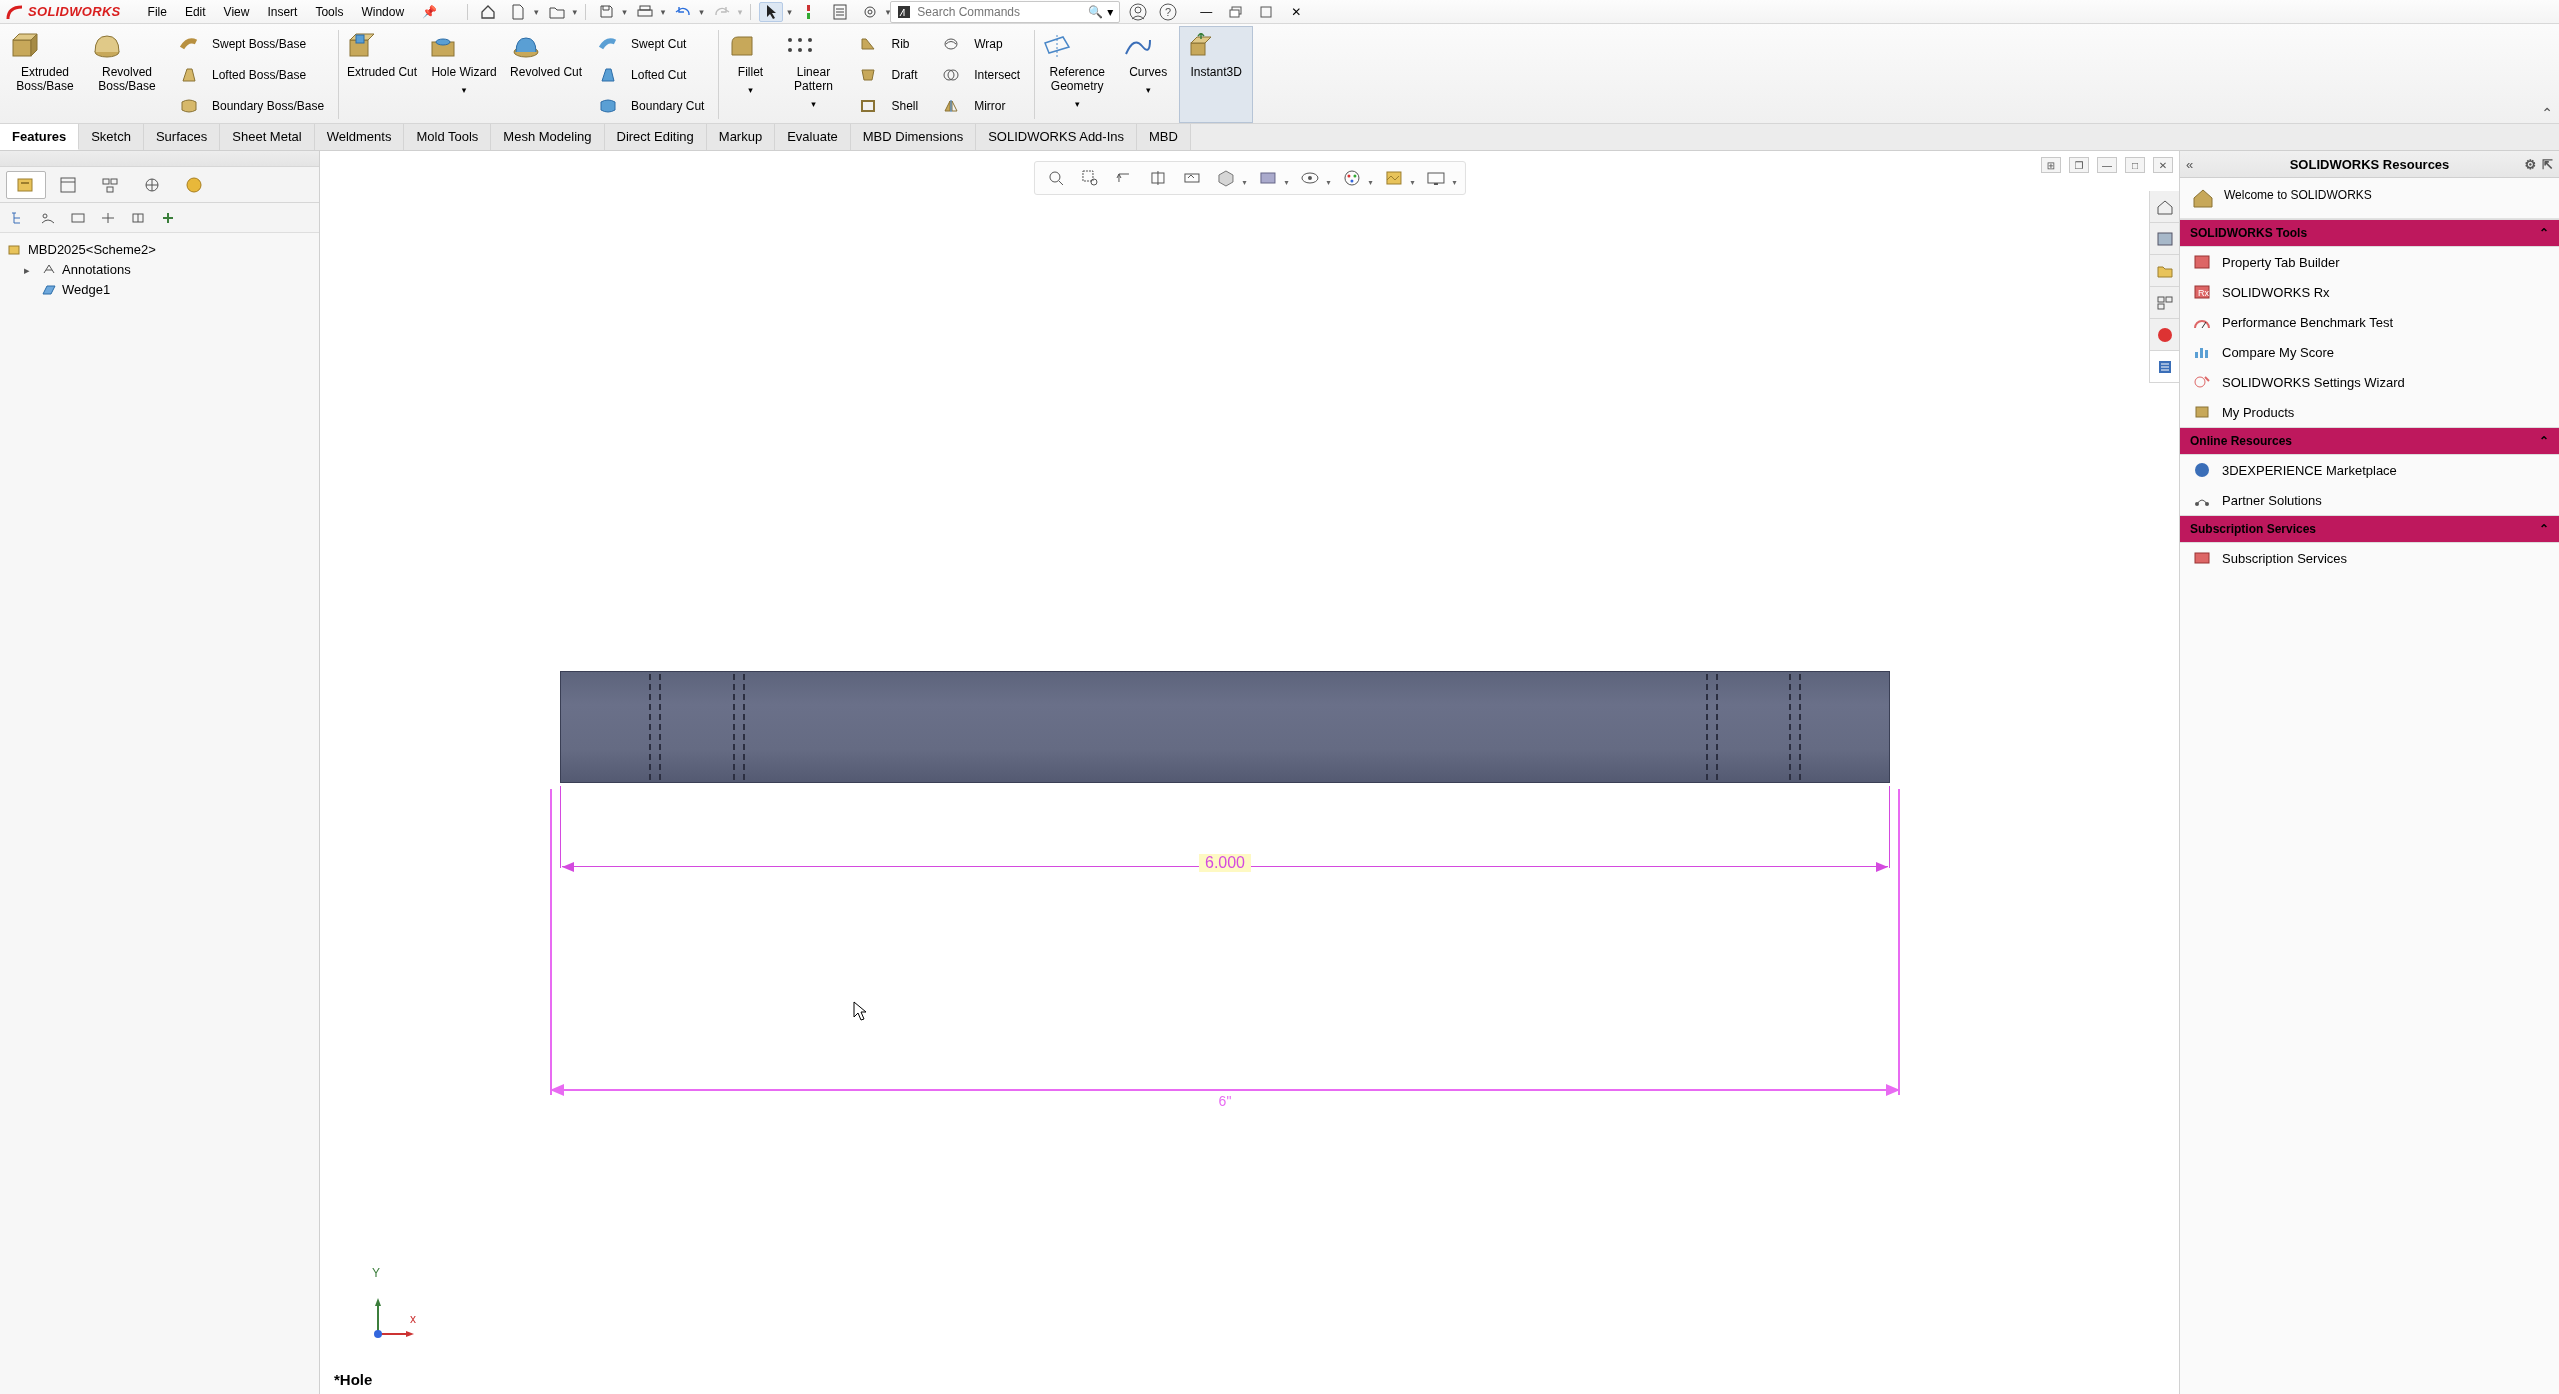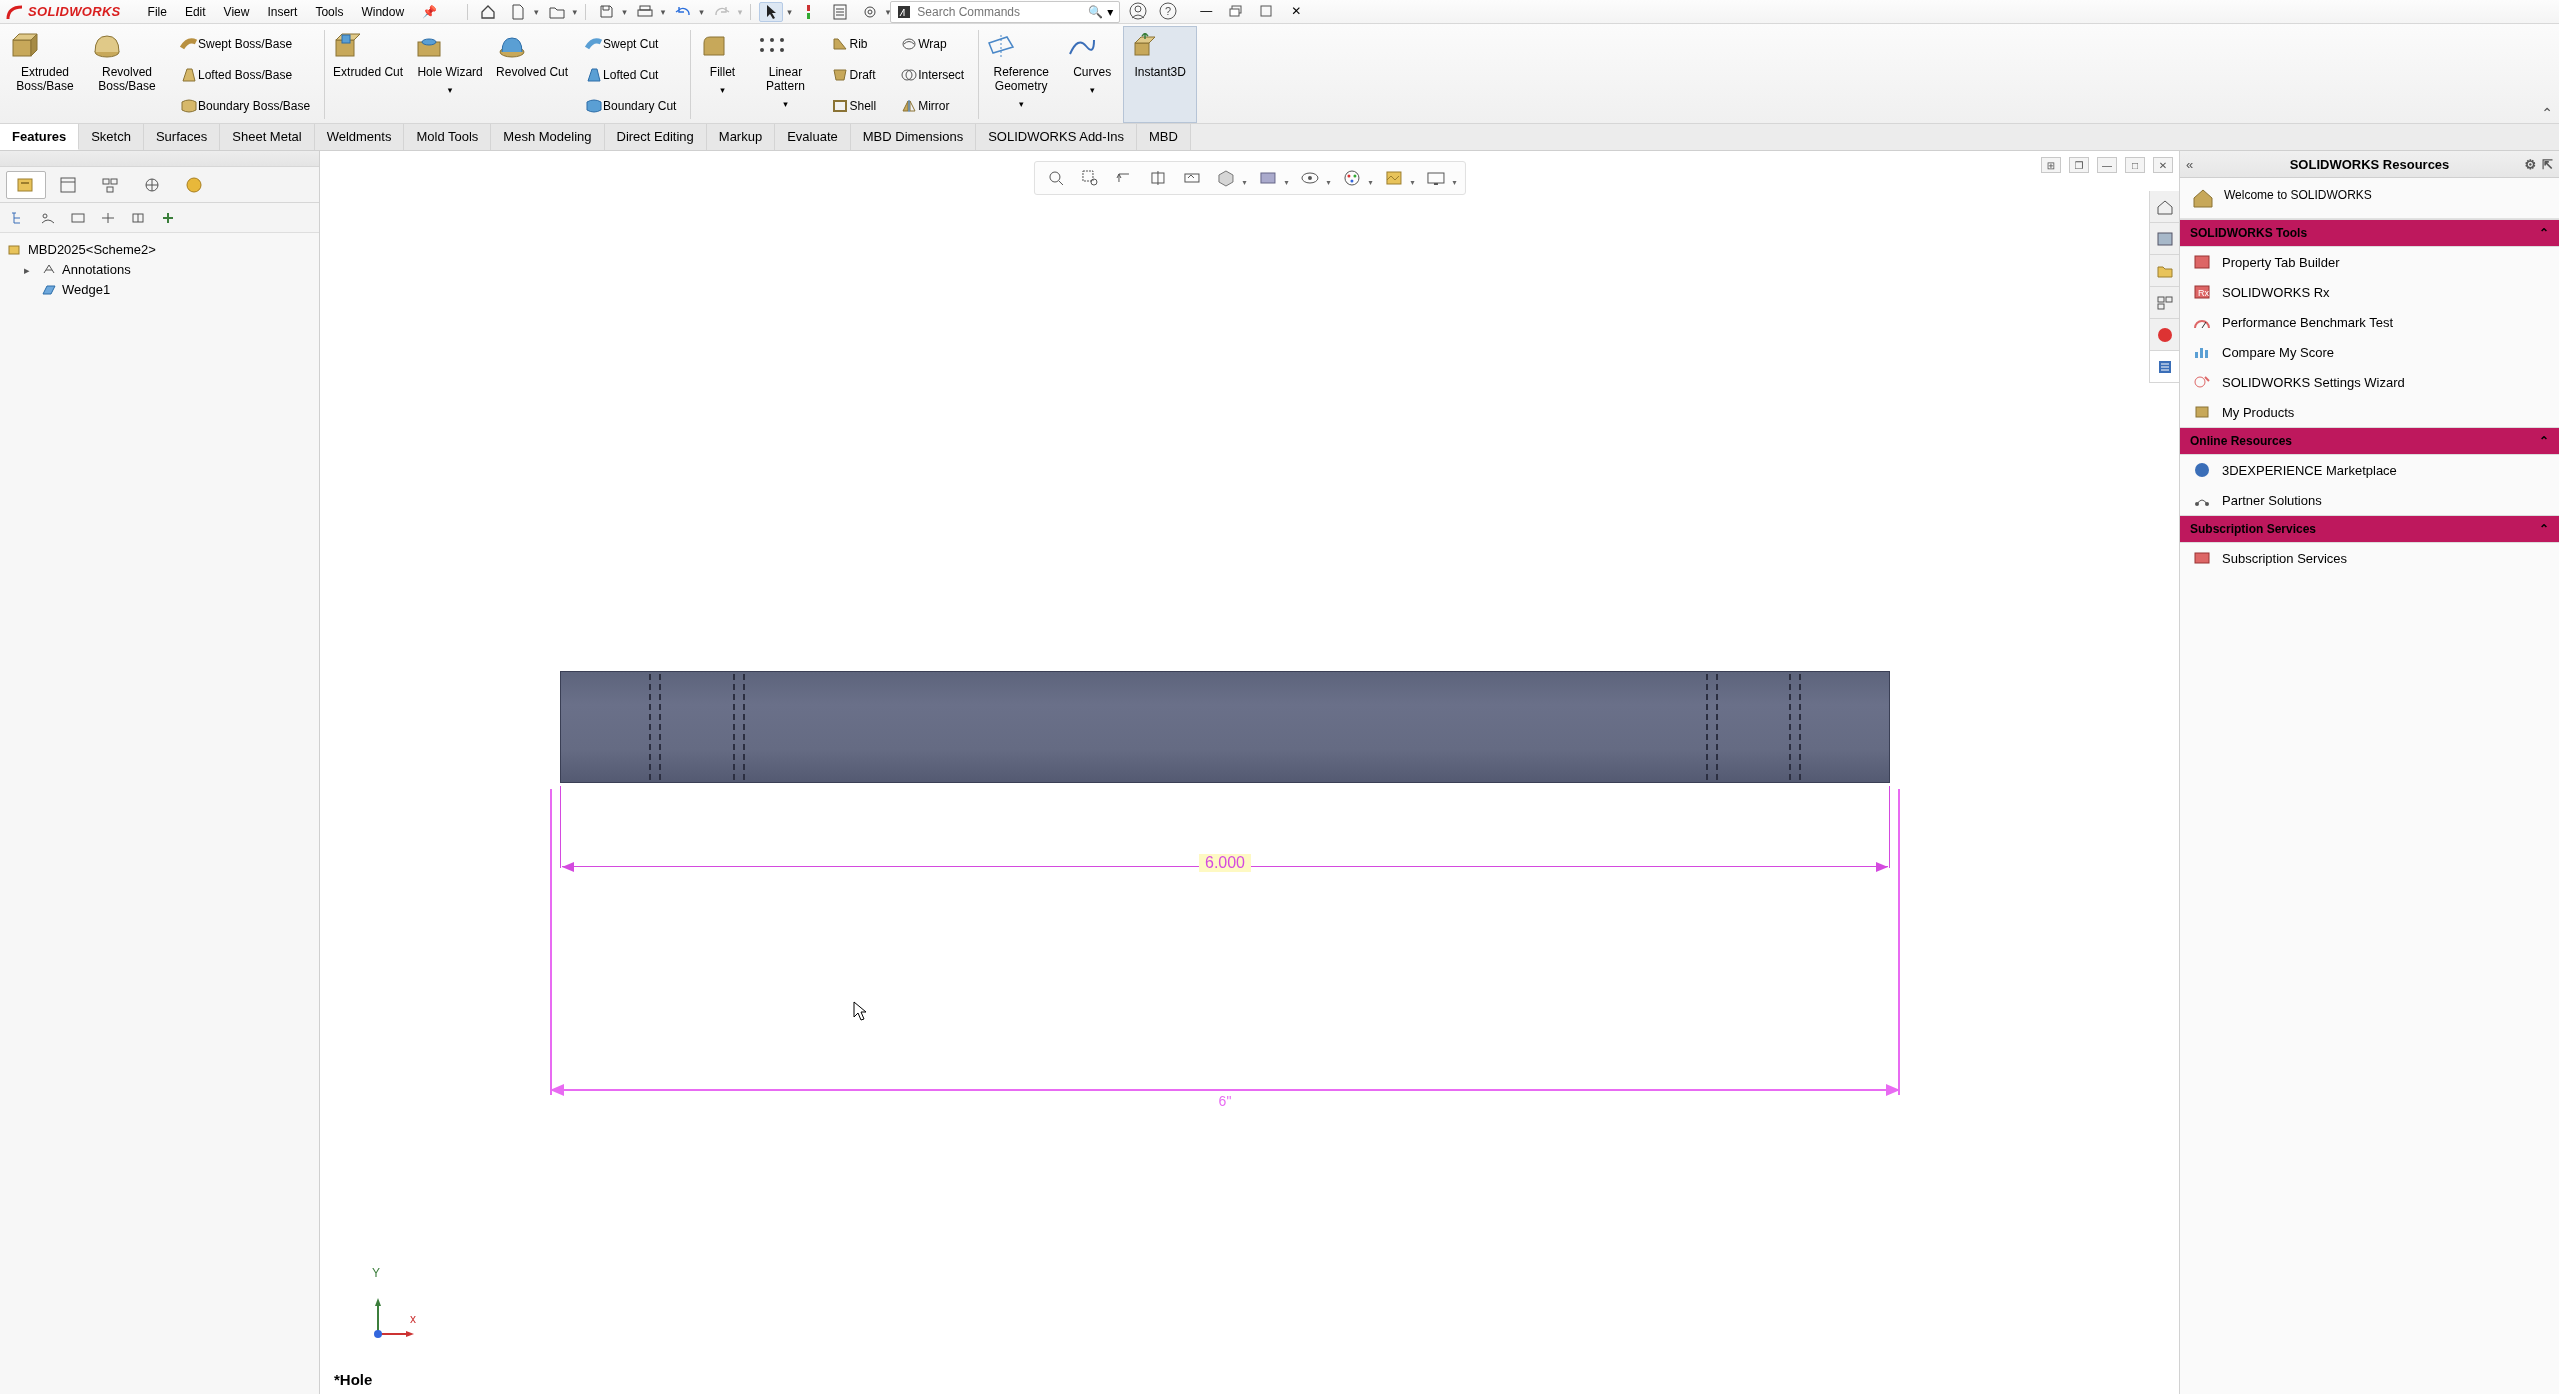--- a/index.html
+++ b/index.html
@@ -10,35 +10,35 @@
 .sw-logo { display:flex; align-items:center; gap:4px; }
 .sw-logo .arc { display:inline-block; width:18px; height:18px; }
 .sw-logo .txt { color:#d91e1e; font-weight:bold; font-style: italic; font-size: 13px; letter-spacing:.3px;}
 .menubar { display:flex; gap:2px; margin-left: 19px; }
 .menubar .mitem { padding: 3px 8px; cursor:default; }
 .qat { display:flex; align-items:center; gap:6px; margin-left:20px; }
 .qat .qbtn, .titlebar .rbtn { width:24px; height:20px; display:flex; align-items:center; justify-content:center; border-radius:2px; }
 .qat .sep { width:1px; height:16px; background:#ccc; margin:0 2px; }
 .qat .dd { font-size:9px; color:#555; margin-left:-2px; }
 .title-center { flex:1; text-align:center; font-size: 13px; color:#2a2a2a; }
-.right-controls { display:flex; gap:6px; }
+.right-controls { display:flex; align-items:center; gap:6px; }
 .search-wrap { display:flex; align-items:center; background:#fff; border:1px solid #c8c8c8; height:22px; width:230px; padding:0 6px; border-radius:2px; }
 .search-wrap .sicon { margin-right:6px; }
 .search-wrap input { border:none; outline:none; flex:1; font-size:12px; }
 .search-wrap .mag { color:#777; }
 .win-btns { display:flex; gap:6px; margin-left:8px; }
 
 
 .ribbon { height: 100px; background: linear-gradient(#fbfbfb,#f0f0f0); border-bottom:1px solid #d6d6d6; display:flex; align-items:stretch; padding: 2px 4px 0 4px; position:relative; }
 .rgroup { display:flex; }
 .bigbtn { width:82px; display:flex; flex-direction:column; justify-content:flex-start; padding:4px 2px 2px 2px; text-align:center; font-size:12px; line-height:14px; cursor:default; border:1px solid transparent; gap:4px;}
 .bigbtn.active { background:#dfe6ee; border:1px solid #b6c4d6; }
 .bigbtn .ic { width:36px; height:30px; display:flex; align-items:center; justify-content:center; }
 .smallbtns { display:flex; flex-direction:column; justify-content:space-around; padding:2px 6px; }
-.sbtn { display:flex; align-items:center; gap:0; height:26px; padding:0 6px; white-space:nowrap; cursor:default;}
+.sbtn { display:flex; align-items:center; gap:14px; height:26px; padding:0 6px; white-space:nowrap; cursor:default;}
 .sbtn .sic { width:18px; height:18px; display:flex;align-items:center;justify-content:center; }
 .vsep { width:1px; background:#d2d2d2; margin:4px 2px; }
 .ribbon-collapse { position:absolute; right:6px; bottom:2px; font-size:14px; color:#555; }
 
 
 .cmdtabs { height:27px; background:#ececec; border-bottom:1px solid #cfcfcf; display:flex; align-items:stretch; }
 .cmdtabs .ctab { padding:5px 12px; border-right:1px solid #d4d4d4; font-size:13px; cursor:default; background:#e7e7e7;}
 .cmdtabs .ctab.active { background:#fff; border-bottom:1px solid #fff; font-weight:bold; }
 
 

